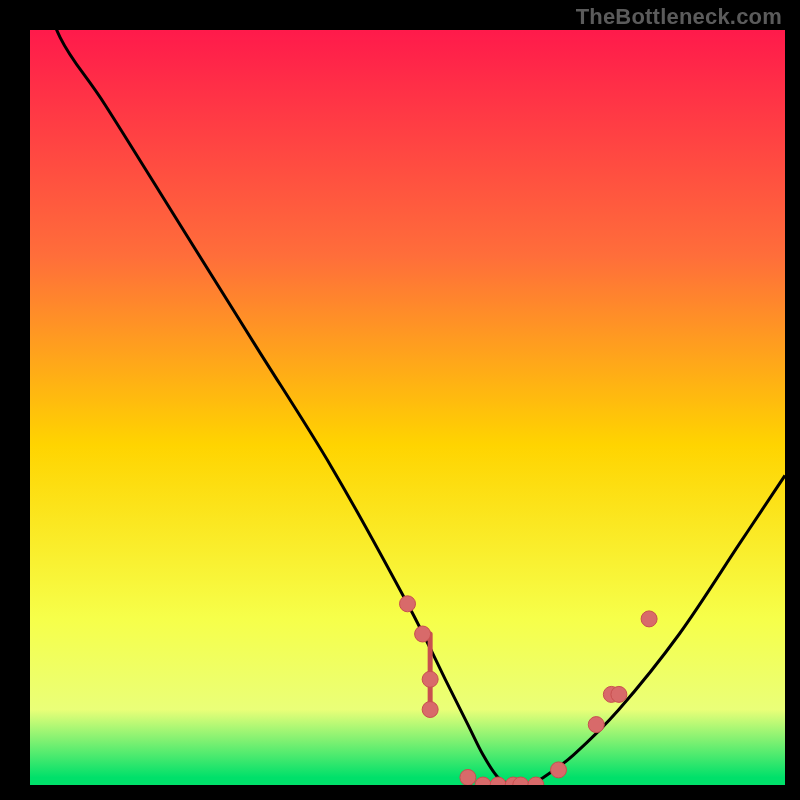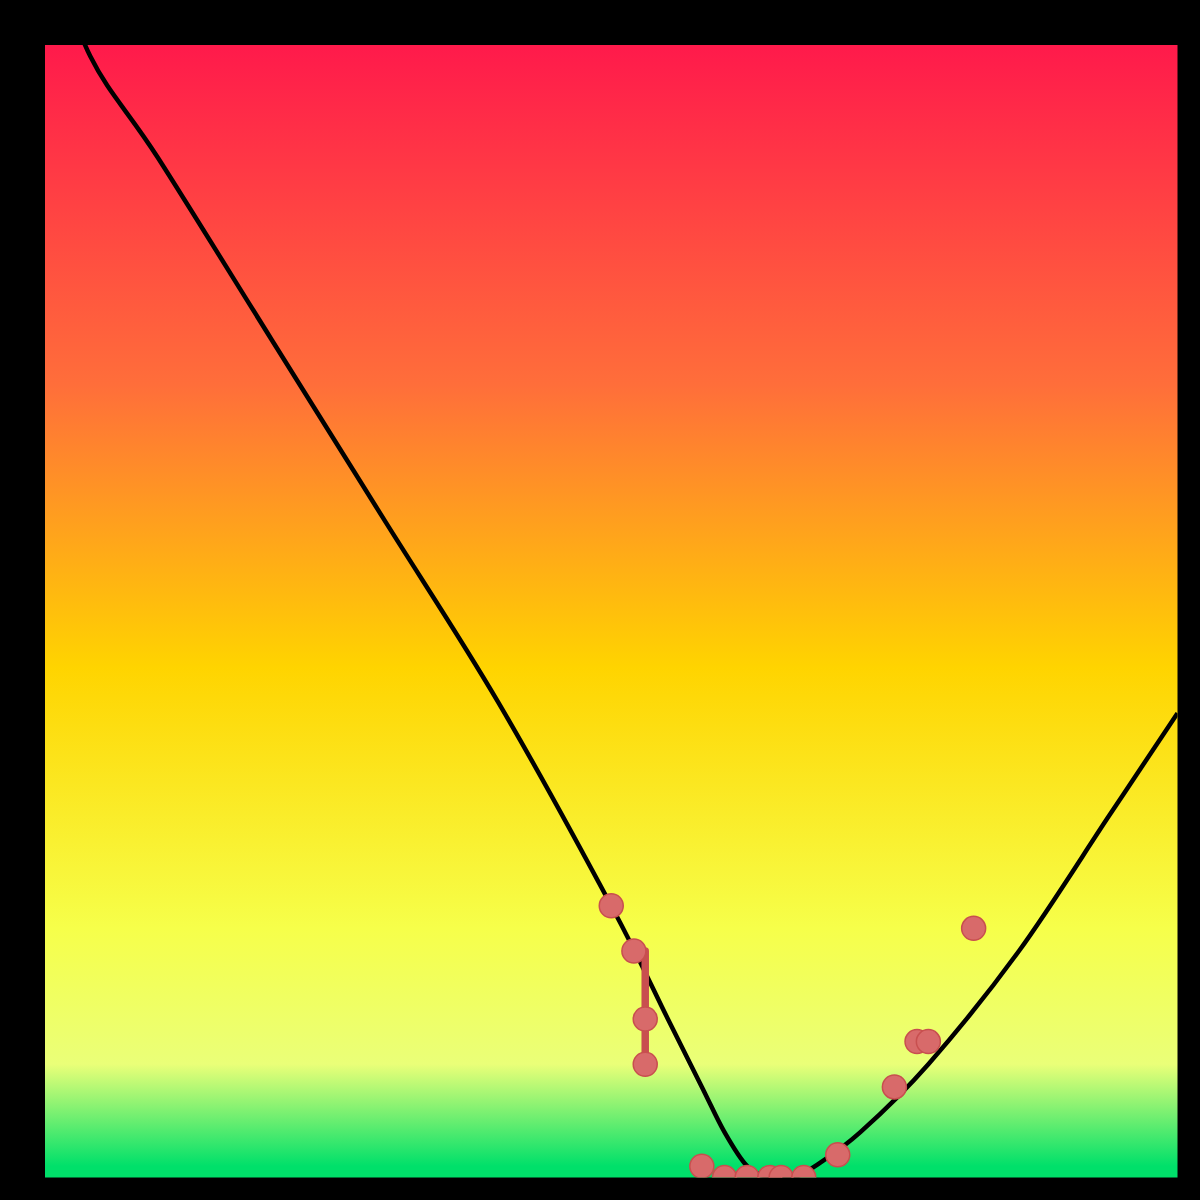--- a/index.html
+++ b/index.html
@@ -73,14 +73,15 @@
         <circle cx="520.75" cy="785" r="8" fill="#d86a6a" stroke="#c84f4f" stroke-width="1"></circle>
         <circle cx="535.85" cy="785" r="8" fill="#d86a6a" stroke="#c84f4f" stroke-width="1"></circle>
         <circle cx="558.5" cy="769.9" r="8" fill="#d86a6a" stroke="#c84f4f" stroke-width="1"></circle>
         <circle cx="596.25" cy="724.6" r="8" fill="#d86a6a" stroke="#c84f4f" stroke-width="1"></circle>
         <circle cx="611.35" cy="694.4" r="8" fill="#d86a6a" stroke="#c84f4f" stroke-width="1"></circle>
         <circle cx="618.9" cy="694.4" r="8" fill="#d86a6a" stroke="#c84f4f" stroke-width="1"></circle>
         <circle cx="649.0999999999999" cy="618.9" r="8" fill="#d86a6a" stroke="#c84f4f" stroke-width="1"></circle>
       </g>
 </svg>
 
+<div class="watermark">TheBottleneck.com</div>
 
 </div>
 
 </body></html>

